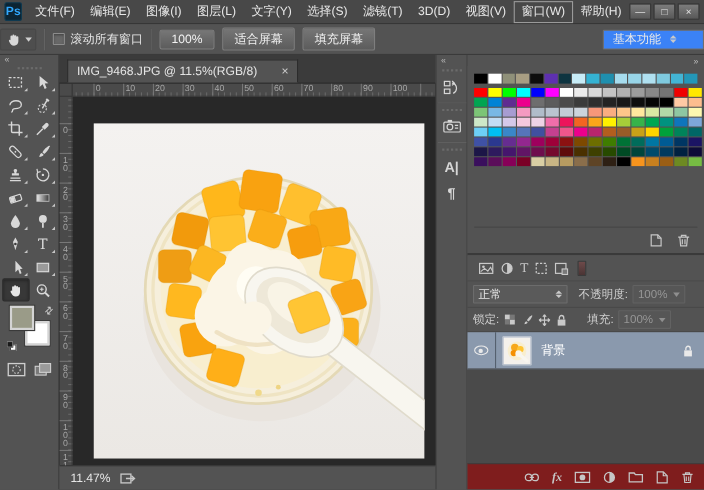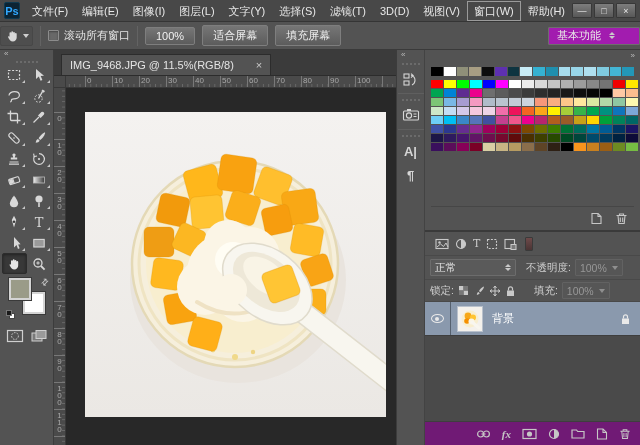--- a/index.html
+++ b/index.html
@@ -16,21 +16,21 @@
   .win-btn { width:20px; height:15px; background:linear-gradient(#7d7d7d,#585858); border:1px solid #383838; border-radius:1px; color:#e6e6e6; font-size:9px; line-height:12px; display:flex; align-items:center; justify-content:center; }
 
   
   .optionsbar { height:28px; background:#535353; border-bottom:1px solid #3a3a3a; display:flex; align-items:center; padding:0 0; gap:7px; flex:none; }
   .opt-tool { display:flex; align-items:center; gap:2px; padding:1px 3px; border:1px solid #474747; border-radius:2px; background:#4e4e4e; }
   .caret-down { width:0; height:0; border-left:3px solid transparent; border-right:3px solid transparent; border-top:4px solid #cfcfcf; display:inline-block; }
   .vsep { width:1px; height:20px; background:#3f3f3f; border-right:1px solid #636363; }
   .checkbox { width:11px; height:11px; background:#686868; border:1px solid #8c8c8c; border-radius:1px; box-shadow:inset 0 1px 2px rgba(0,0,0,.35); }
   .opt-check { display:flex; align-items:center; gap:5px; color:#e4e4e4; }
   .opt-btn { background:linear-gradient(#767676,#5c5c5c); border:1px solid #7e7e7e; border-radius:2px; padding:2px 10px; color:#f2f2f2; font-size:11px; }
-  .workspace { margin-left:auto; background:#a21caf; border:1px solid #6e6e6e; border-radius:1px; height:18px; padding:0 5px 0 8px; display:flex; align-items:center; gap:8px; min-width:92px; color:#e8e8e8; }
+  .workspace { margin-left:auto; background:#3b82f6; border:1px solid #6e6e6e; border-radius:1px; height:18px; padding:0 5px 0 8px; display:flex; align-items:center; gap:8px; min-width:92px; color:#e8e8e8; }
   .updown { display:flex; flex-direction:column; gap:1px; }
   .updown i { width:0; height:0; border-left:3px solid transparent; border-right:3px solid transparent; display:block; }
   .updown .u { border-bottom:3px solid #c9c9c9; } .updown .d { border-top:3px solid #c9c9c9; }
 
   
   .main { flex:1; display:flex; min-height:0; }
 
   
   .toolbar { width:54px; flex:none; background:#535353; border-right:1px solid #3c3c3c; display:flex; flex-direction:column; align-items:center; }
   .tb-head { width:100%; height:9px; color:#b9b9b9; font-size:8px; line-height:8px; padding-left:4px; }
@@ -100,21 +100,21 @@
 
   .layer-list { flex:1; background:#4a4a4a; min-height:0; }
   .layer-row { height:34px; display:flex; align-items:center; background:#8a99ad; color:#fff; border-bottom:1px solid #3e3e3e; }
   .eye-cell { width:26px; display:flex; align-items:center; justify-content:center; align-self:stretch; border-right:1px solid #55606e; }
   .eye { width:13px; height:9px; border:1.4px solid #e9e9e9; border-radius:50%; position:relative; }
   .eye::after { content:''; position:absolute; left:3px; top:1.5px; width:4px; height:4px; border-radius:50%; background:#e9e9e9; }
   .thumb { width:26px; height:26px; margin:0 9px 0 6px; border:1px solid #b9c1cc; background:#fff; flex:none; }
   .layer-name { font-size:11px; }
   .layer-lock { margin-left:auto; margin-right:9px; }
 
-  .layers-bottom { height:24px; flex:none; background:#701a75; border-top:1px solid #3e3e3e; display:flex; align-items:center; justify-content:flex-end; gap:11px; padding-right:9px; color:#c6c6c6; }
+  .layers-bottom { height:24px; flex:none; background:#7f1d1d; border-top:1px solid #3e3e3e; display:flex; align-items:center; justify-content:flex-end; gap:11px; padding-right:9px; color:#c6c6c6; }
   .fx-txt { font-style:italic; font-weight:bold; font-size:11px; color:#c6c6c6; font-family:"Liberation Serif","DejaVu Serif",serif; }
   svg.icn { display:block; }
 </style>
 </head>
 <body>
 
 <div class="window">
 
   <div class="menubar">
     <div class="ps-logo">Ps</div>
@@ -403,20 +403,29 @@
           <path d="M112 190 q35 22 72 2" fill="none" stroke="#efe2c4" stroke-width="4" stroke-linecap="round"></path>
           <g transform="rotate(38 215 200)">
             <rect x="205" y="188" width="165" height="21" rx="10" fill="#f8f6ef" stroke="#e0dbcc" stroke-width="1.5"></rect>
             <ellipse cx="172" cy="198" rx="50" ry="34" fill="#f8f6ef" stroke="#e0dbcc" stroke-width="1.5"></ellipse>
             <ellipse cx="170" cy="197" rx="38" ry="24" fill="#eee8d8"></ellipse>
             <ellipse cx="166" cy="193" rx="26" ry="15" fill="#f9f4e6"></ellipse>
           </g>
           <circle cx="146" cy="178" r="16" fill="#fbf5e6"></circle>
           <rect x="180" y="156" width="32" height="32" rx="5" fill="#ffc534" stroke="#d98f08" stroke-opacity=".3" transform="rotate(-20 196 172)"></rect>
         </svg>
+      </div>
+      <div class="statusbar">
+        <span>11.47%</span>
+        <span>
+            <svg class="icn" width="15" height="12" viewBox="0 0 15 12">
+              <rect x="1" y="2" width="9" height="8" fill="none" stroke="#c9c9c9" stroke-width="1.2"></rect>
+              <path d="M5.5 6 H13 M10.5 3.5 L13.3 6 L10.5 8.5" fill="none" stroke="#c9c9c9" stroke-width="1.2"></path>
+            </svg>
+          </span>
       </div>
     </div>
 
     <div class="right-dock">
 
       <div class="icon-strip">
         <div class="strip-head">«</div>
         <div class="strip-grip"></div>
         <div class="strip-icon">
           <svg class="icn" width="17" height="17" viewBox="0 0 17 17">

